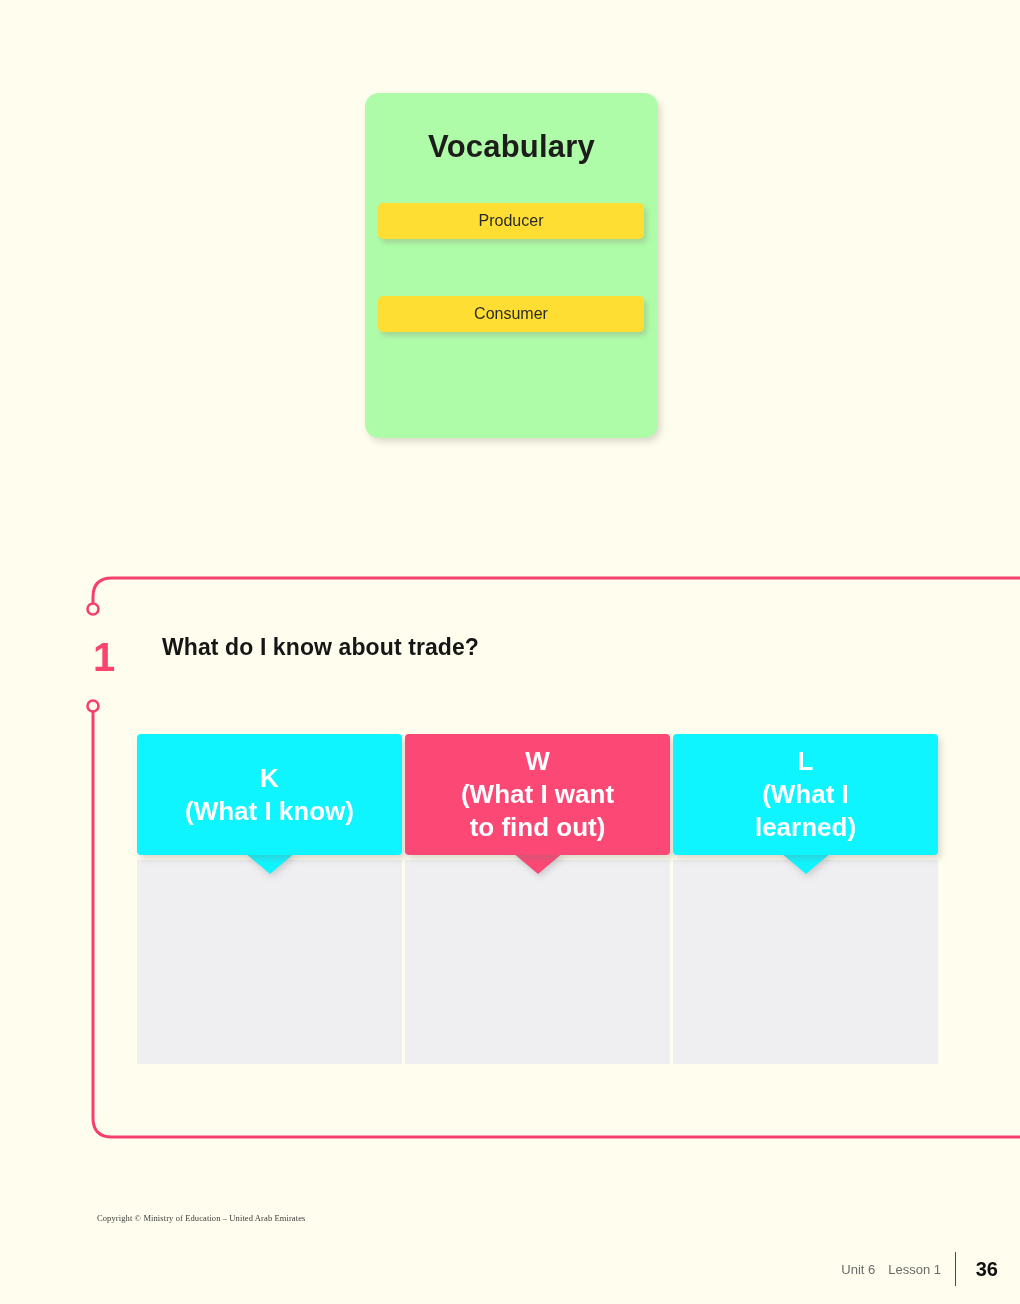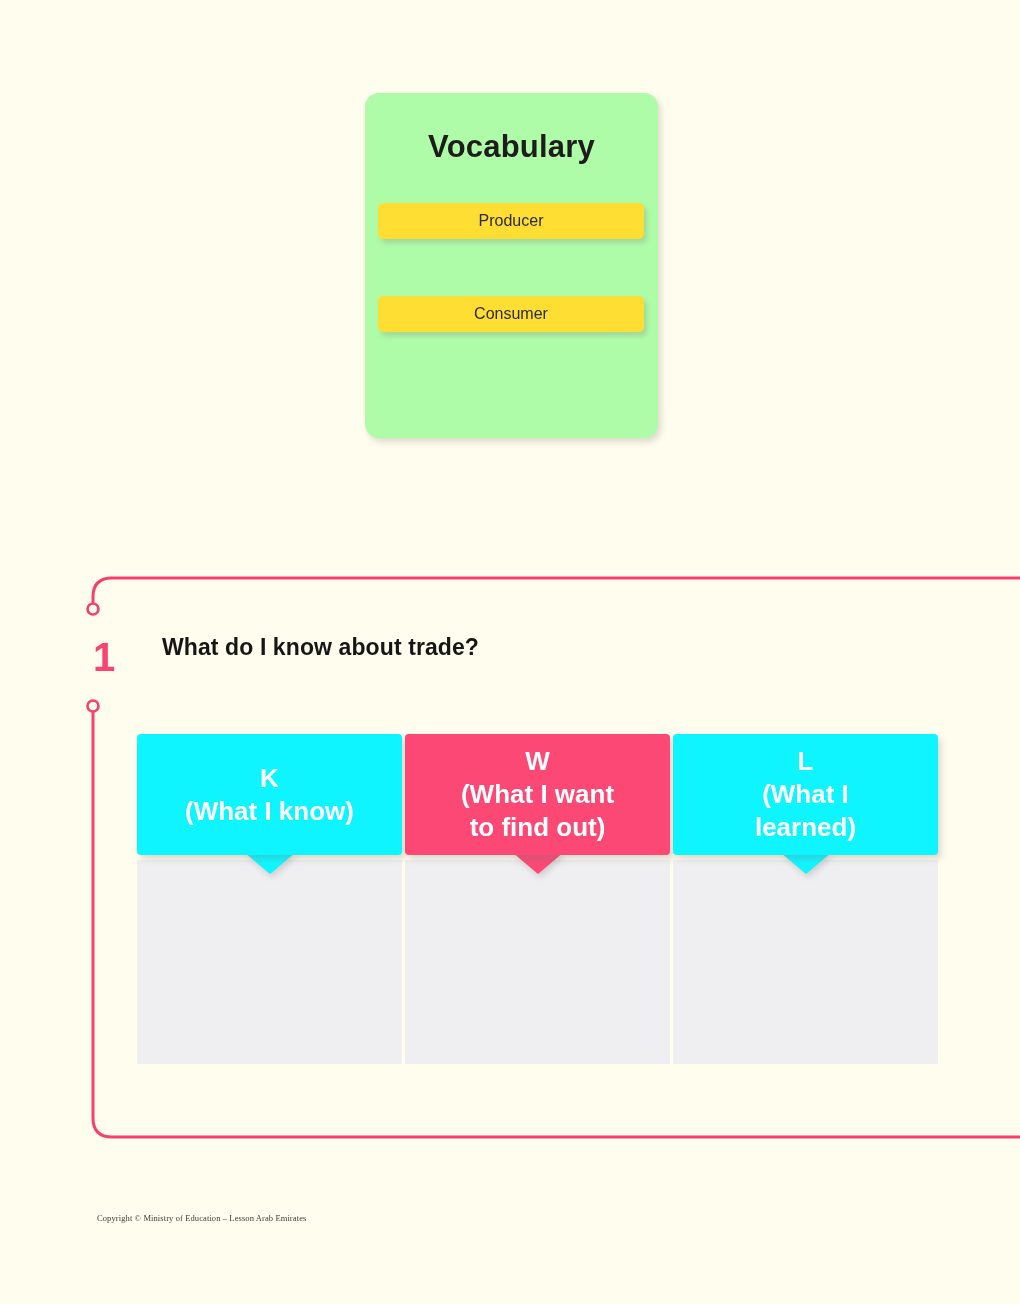--- a/index.html
+++ b/index.html
@@ -261,16 +261,22 @@
         <div class="kwl-header-text">L
 (What I
 learned)</div>
       </div>
       <div class="kwl-notch" style="border-top-color:#0ff5ff"></div>
       <div class="kwl-body"></div>
     </div>
 
   </div>
 
-  <div class="copyright">Copyright © Ministry of Education – Lesson Arab Emirates</div>
-
+  <div class="copyright">Copyright © Ministry of Education – United Arab Emirates</div>
+
+  <div class="footer-meta">
+    <span class="footer-unit">Unit 6</span>
+    <span class="footer-lesson">Lesson 1</span>
+    <span class="footer-rule"></span>
+    <span class="footer-pageno">36</span>
+  </div>
 
 </div>
 
 </body></html>

